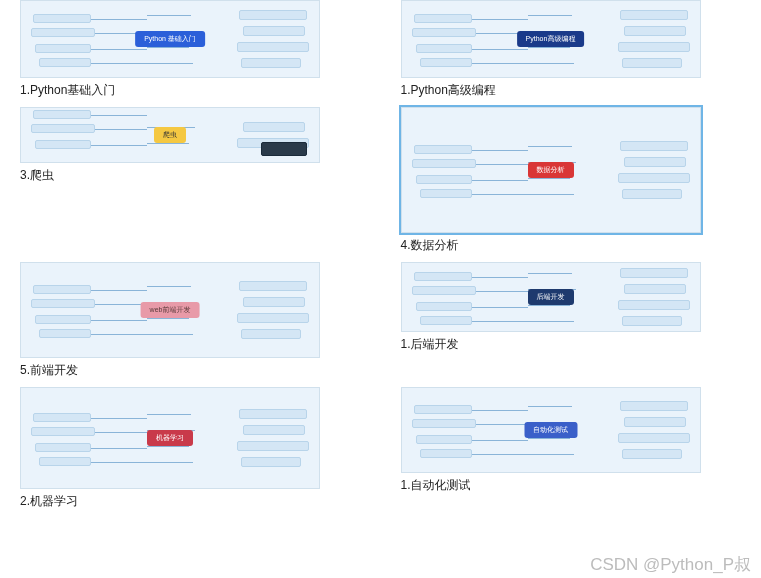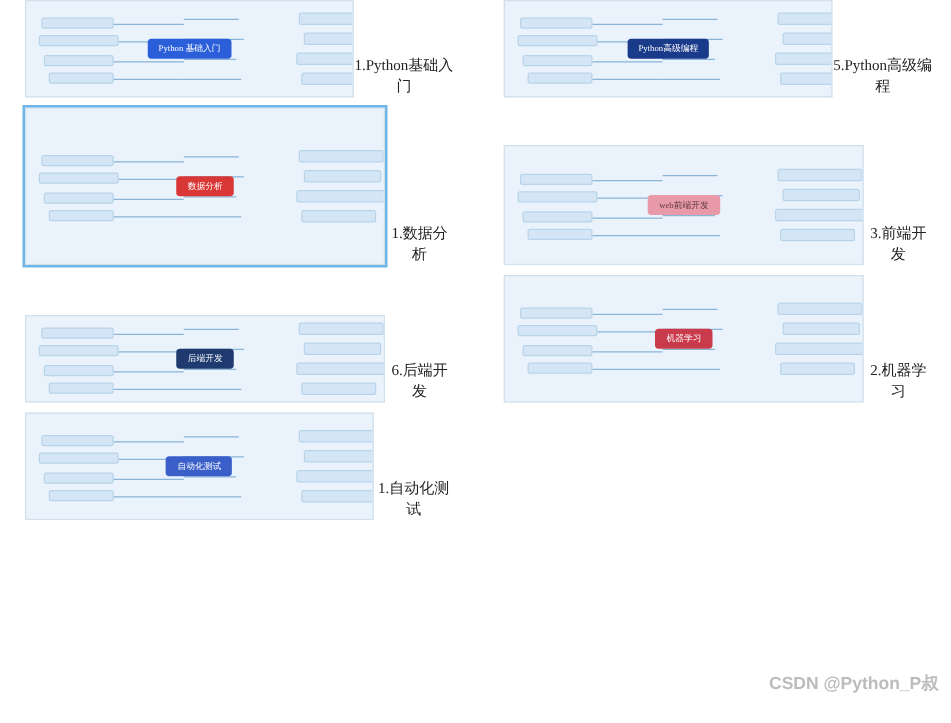--- a/index.html
+++ b/index.html
@@ -13,48 +13,47 @@
     overflow: hidden;
   }
   .grid {
     display: grid;
     grid-template-columns: 1fr 1fr;
     gap: 8px 40px;
     padding: 0 20px;
   }
   .cell {
     display: flex;
-    align-items: flex-end;
-    font-family: Liberation Serif, serif;
+    flex-direction: column;
+    align-items: flex-start;
   }
   .thumb {
     width: 300px;
     background: #eaf3fb;
     border: 1px solid #d0e0ec;
     position: relative;
     overflow: hidden;
   }
   .thumb.selected {
     outline: 2px solid #6fb5e6;
     outline-offset: 0;
   }
   .caption {
     margin-top: 4px;
     font-size: 12px;
     color: #222;
     text-align: center;
   }
   .watermark {
     position: absolute;
-    bottom: 22px;
+    bottom: 2px;
     right: 10px;
-    font-size: 14px;
+    font-size: 17px;
     color: #bcbcbc;
     font-family: Arial, sans-serif;
-    font-weight: bold;
   }
   
   .center-node {
     position: absolute;
     left: 50%;
     top: 50%;
     transform: translate(-50%, -50%);
     padding: 3px 9px;
     border-radius: 3px;
     font-size: 7px;
@@ -137,21 +136,40 @@
           <div class="line" style="left: 126px; top: 14px; width: 44px;"></div>
           <div class="branch" style="left: 222px; top: 25px; width: 62px; height: 10px;"></div>
           <div class="line" style="left: 126px; top: 30px; width: 48px;"></div>
           <div class="branch" style="left: 216px; top: 41px; width: 72px; height: 10px;"></div>
           <div class="line" style="left: 126px; top: 46px; width: 42px;"></div>
           <div class="branch" style="left: 220px; top: 57px; width: 60px; height: 10px;"></div>
           <div class="line" style="left: 126px; top: 62px; width: 46px;"></div>
         </div>
         <div class="center-node c-dblue">Python高级编程</div>
       </div>
-      <div class="caption">5.Python高级编程</div>
+      <div class="caption">1.Python高级编程</div>
+    </div>
+    <div class="cell">
+      <div class="thumb" style="height: 56px;">
+        <div class="branches">
+          <div class="branch" style="left: 12px; top: 2px; width: 58px; height: 9px;"></div>
+          <div class="line" style="left: 70px; top: 6.5px; width: 56px;"></div>
+          <div class="branch" style="left: 10px; top: 16px; width: 64px; height: 9px;"></div>
+          <div class="line" style="left: 74px; top: 20.5px; width: 52px;"></div>
+          <div class="branch" style="left: 14px; top: 32px; width: 56px; height: 9px;"></div>
+          <div class="line" style="left: 70px; top: 36.5px; width: 56px;"></div>
+          <div class="branch" style="left: 222px; top: 14px; width: 62px; height: 10px;"></div>
+          <div class="line" style="left: 126px; top: 19px; width: 48px;"></div>
+          <div class="branch" style="left: 216px; top: 30px; width: 72px; height: 10px;"></div>
+          <div class="line" style="left: 126px; top: 35px; width: 42px;"></div>
+          <div class="branch darkbox" style="left: 240px; top: 34px; width: 46px; height: 14px;"></div>
+        </div>
+        <div class="center-node c-yellow">爬虫</div>
+      </div>
+      <div class="caption">3.爬虫</div>
     </div>
     <div class="cell">
       <div class="thumb selected" style="height: 126px;">
         <div class="branches">
           <div class="branch" style="left: 12px; top: 37px; width: 58px; height: 9px;"></div>
           <div class="line" style="left: 70px; top: 41.5px; width: 56px;"></div>
           <div class="branch" style="left: 10px; top: 51px; width: 64px; height: 9px;"></div>
           <div class="line" style="left: 74px; top: 55.5px; width: 52px;"></div>
           <div class="branch" style="left: 14px; top: 67px; width: 56px; height: 9px;"></div>
           <div class="line" style="left: 70px; top: 71.5px; width: 56px;"></div>
@@ -161,21 +179,21 @@
           <div class="line" style="left: 126px; top: 38px; width: 44px;"></div>
           <div class="branch" style="left: 222px; top: 49px; width: 62px; height: 10px;"></div>
           <div class="line" style="left: 126px; top: 54px; width: 48px;"></div>
           <div class="branch" style="left: 216px; top: 65px; width: 72px; height: 10px;"></div>
           <div class="line" style="left: 126px; top: 70px; width: 42px;"></div>
           <div class="branch" style="left: 220px; top: 81px; width: 60px; height: 10px;"></div>
           <div class="line" style="left: 126px; top: 86px; width: 46px;"></div>
         </div>
         <div class="center-node c-red">数据分析</div>
       </div>
-      <div class="caption">1.数据分析</div>
+      <div class="caption">4.数据分析</div>
     </div>
     <div class="cell">
       <div class="thumb" style="height: 96px;">
         <div class="branches">
           <div class="branch" style="left: 12px; top: 22px; width: 58px; height: 9px;"></div>
           <div class="line" style="left: 70px; top: 26.5px; width: 56px;"></div>
           <div class="branch" style="left: 10px; top: 36px; width: 64px; height: 9px;"></div>
           <div class="line" style="left: 74px; top: 40.5px; width: 52px;"></div>
           <div class="branch" style="left: 14px; top: 52px; width: 56px; height: 9px;"></div>
           <div class="line" style="left: 70px; top: 56.5px; width: 56px;"></div>
@@ -185,21 +203,21 @@
           <div class="line" style="left: 126px; top: 23px; width: 44px;"></div>
           <div class="branch" style="left: 222px; top: 34px; width: 62px; height: 10px;"></div>
           <div class="line" style="left: 126px; top: 39px; width: 48px;"></div>
           <div class="branch" style="left: 216px; top: 50px; width: 72px; height: 10px;"></div>
           <div class="line" style="left: 126px; top: 55px; width: 42px;"></div>
           <div class="branch" style="left: 220px; top: 66px; width: 60px; height: 10px;"></div>
           <div class="line" style="left: 126px; top: 71px; width: 46px;"></div>
         </div>
         <div class="center-node c-pink">web前端开发</div>
       </div>
-      <div class="caption">3.前端开发</div>
+      <div class="caption">5.前端开发</div>
     </div>
     <div class="cell">
       <div class="thumb" style="height: 70px;">
         <div class="branches">
           <div class="branch" style="left: 12px; top: 9px; width: 58px; height: 9px;"></div>
           <div class="line" style="left: 70px; top: 13.5px; width: 56px;"></div>
           <div class="branch" style="left: 10px; top: 23px; width: 64px; height: 9px;"></div>
           <div class="line" style="left: 74px; top: 27.5px; width: 52px;"></div>
           <div class="branch" style="left: 14px; top: 39px; width: 56px; height: 9px;"></div>
           <div class="line" style="left: 70px; top: 43.5px; width: 56px;"></div>
@@ -209,21 +227,21 @@
           <div class="line" style="left: 126px; top: 10px; width: 44px;"></div>
           <div class="branch" style="left: 222px; top: 21px; width: 62px; height: 10px;"></div>
           <div class="line" style="left: 126px; top: 26px; width: 48px;"></div>
           <div class="branch" style="left: 216px; top: 37px; width: 72px; height: 10px;"></div>
           <div class="line" style="left: 126px; top: 42px; width: 42px;"></div>
           <div class="branch" style="left: 220px; top: 53px; width: 60px; height: 10px;"></div>
           <div class="line" style="left: 126px; top: 58px; width: 46px;"></div>
         </div>
         <div class="center-node c-navy">后端开发</div>
       </div>
-      <div class="caption">6.后端开发</div>
+      <div class="caption">1.后端开发</div>
     </div>
     <div class="cell">
       <div class="thumb" style="height: 102px;">
         <div class="branches">
           <div class="branch" style="left: 12px; top: 25px; width: 58px; height: 9px;"></div>
           <div class="line" style="left: 70px; top: 29.5px; width: 56px;"></div>
           <div class="branch" style="left: 10px; top: 39px; width: 64px; height: 9px;"></div>
           <div class="line" style="left: 74px; top: 43.5px; width: 52px;"></div>
           <div class="branch" style="left: 14px; top: 55px; width: 56px; height: 9px;"></div>
           <div class="line" style="left: 70px; top: 59.5px; width: 56px;"></div>

